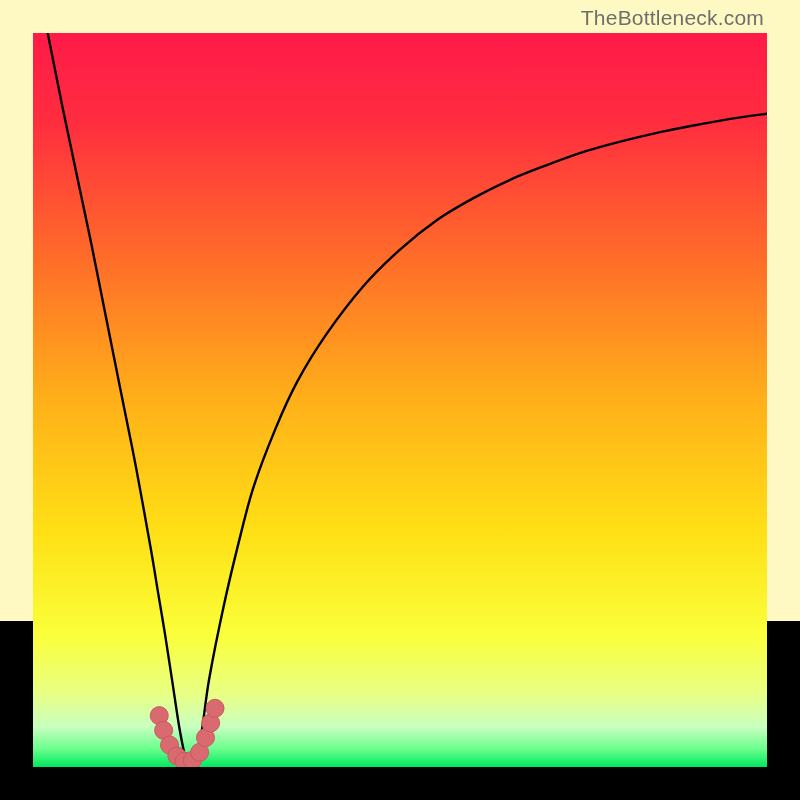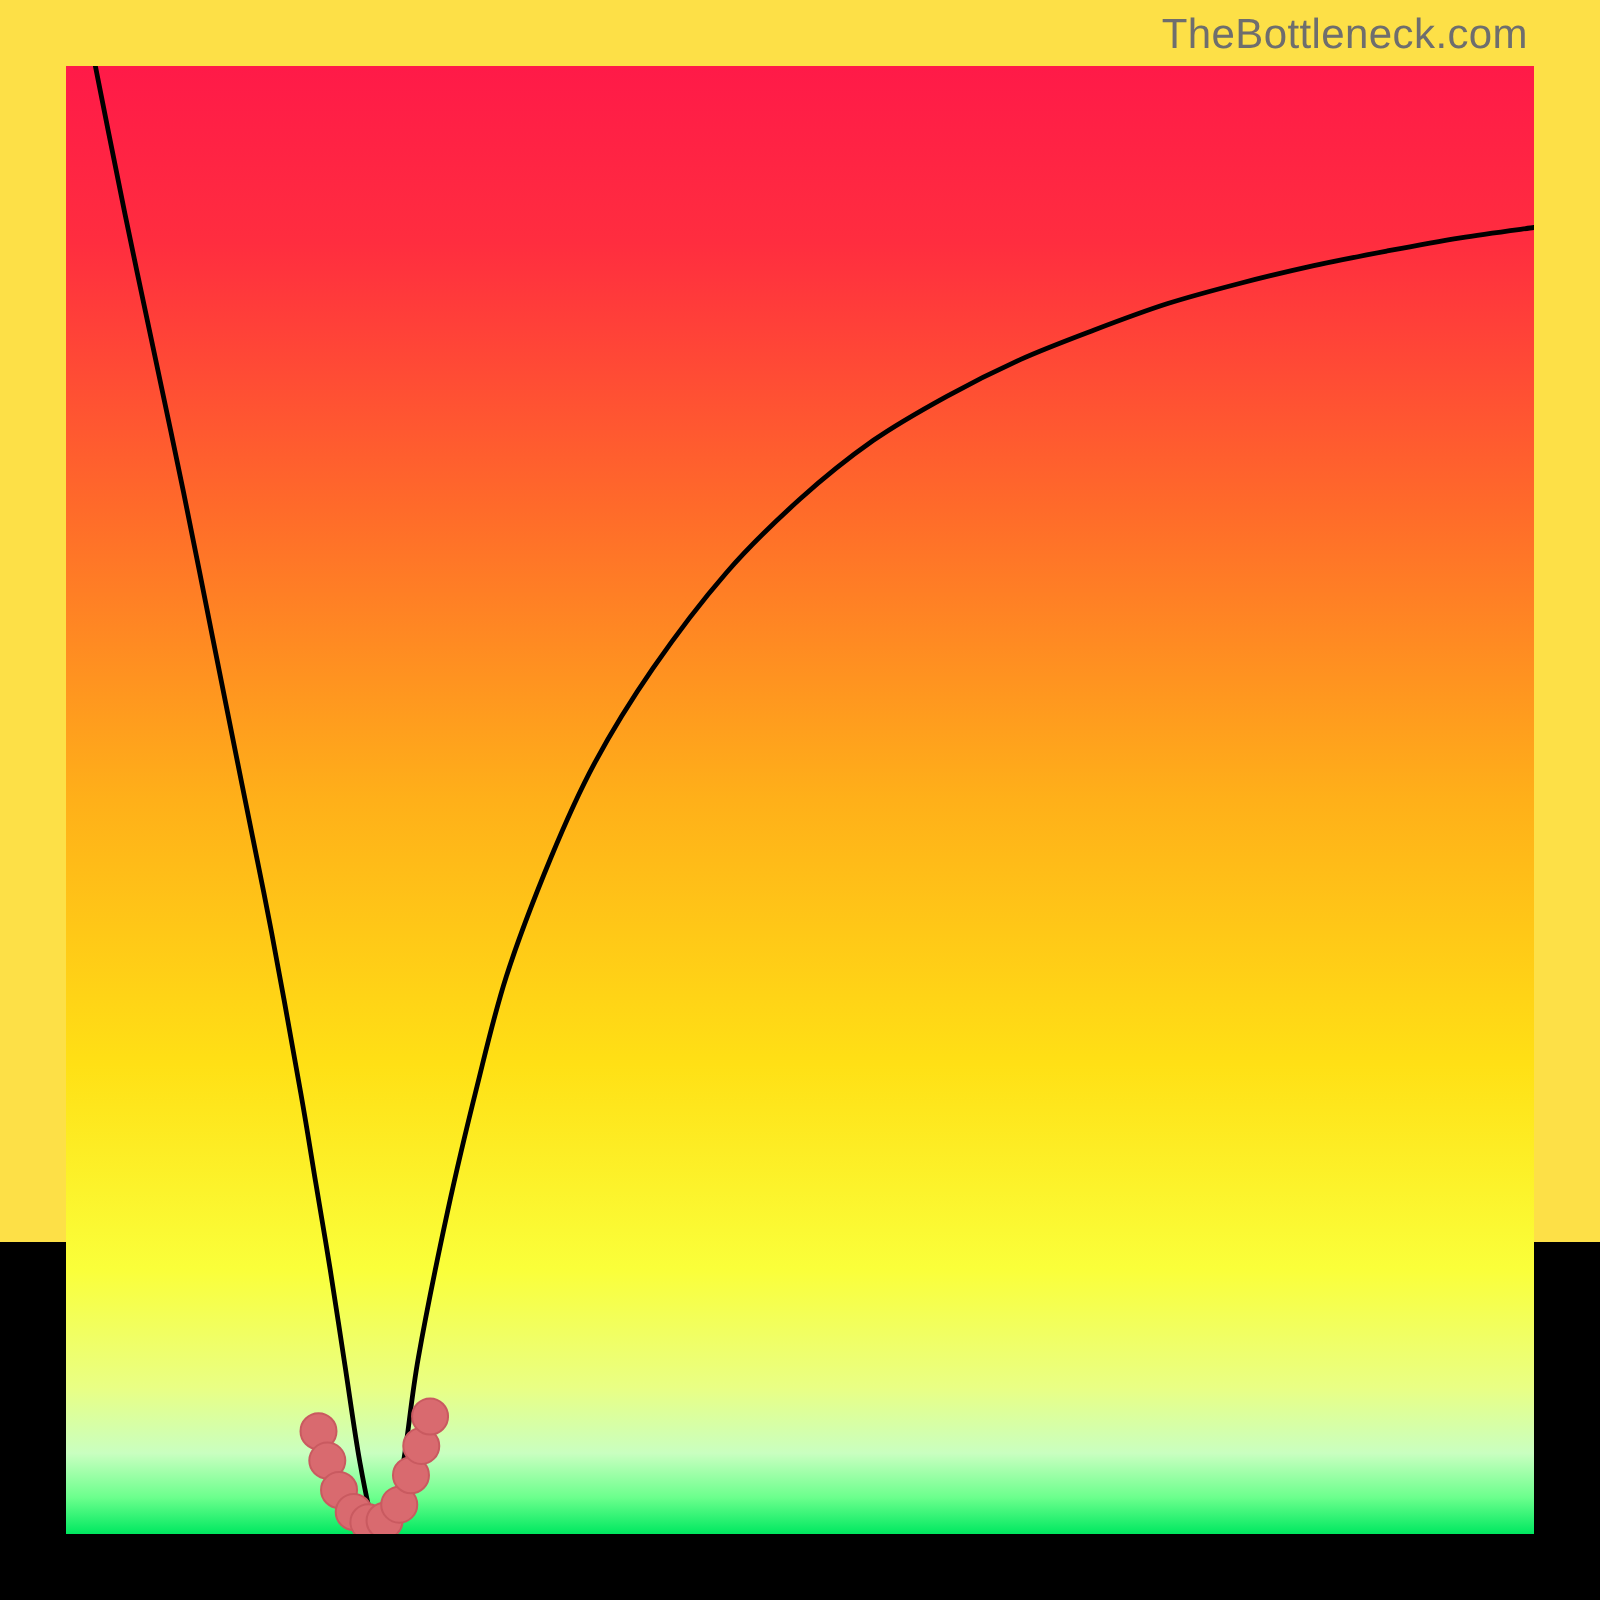--- a/index.html
+++ b/index.html
@@ -8,21 +8,21 @@
     width: 800px;
     height: 800px;
     background: #000;
     overflow: hidden;
     font-family: Arial, Helvetica, sans-serif;
   }
   .frame {
     position: relative;
     width: 800px;
     height: 621px;
-    background: #fde047;
+    background: #fef9c3;
   }
   .plot {
     position: absolute;
     left: 33px;
     top: 33px;
     width: 734px;
     height: 734px;
     overflow: hidden;
   }
   .watermark {

